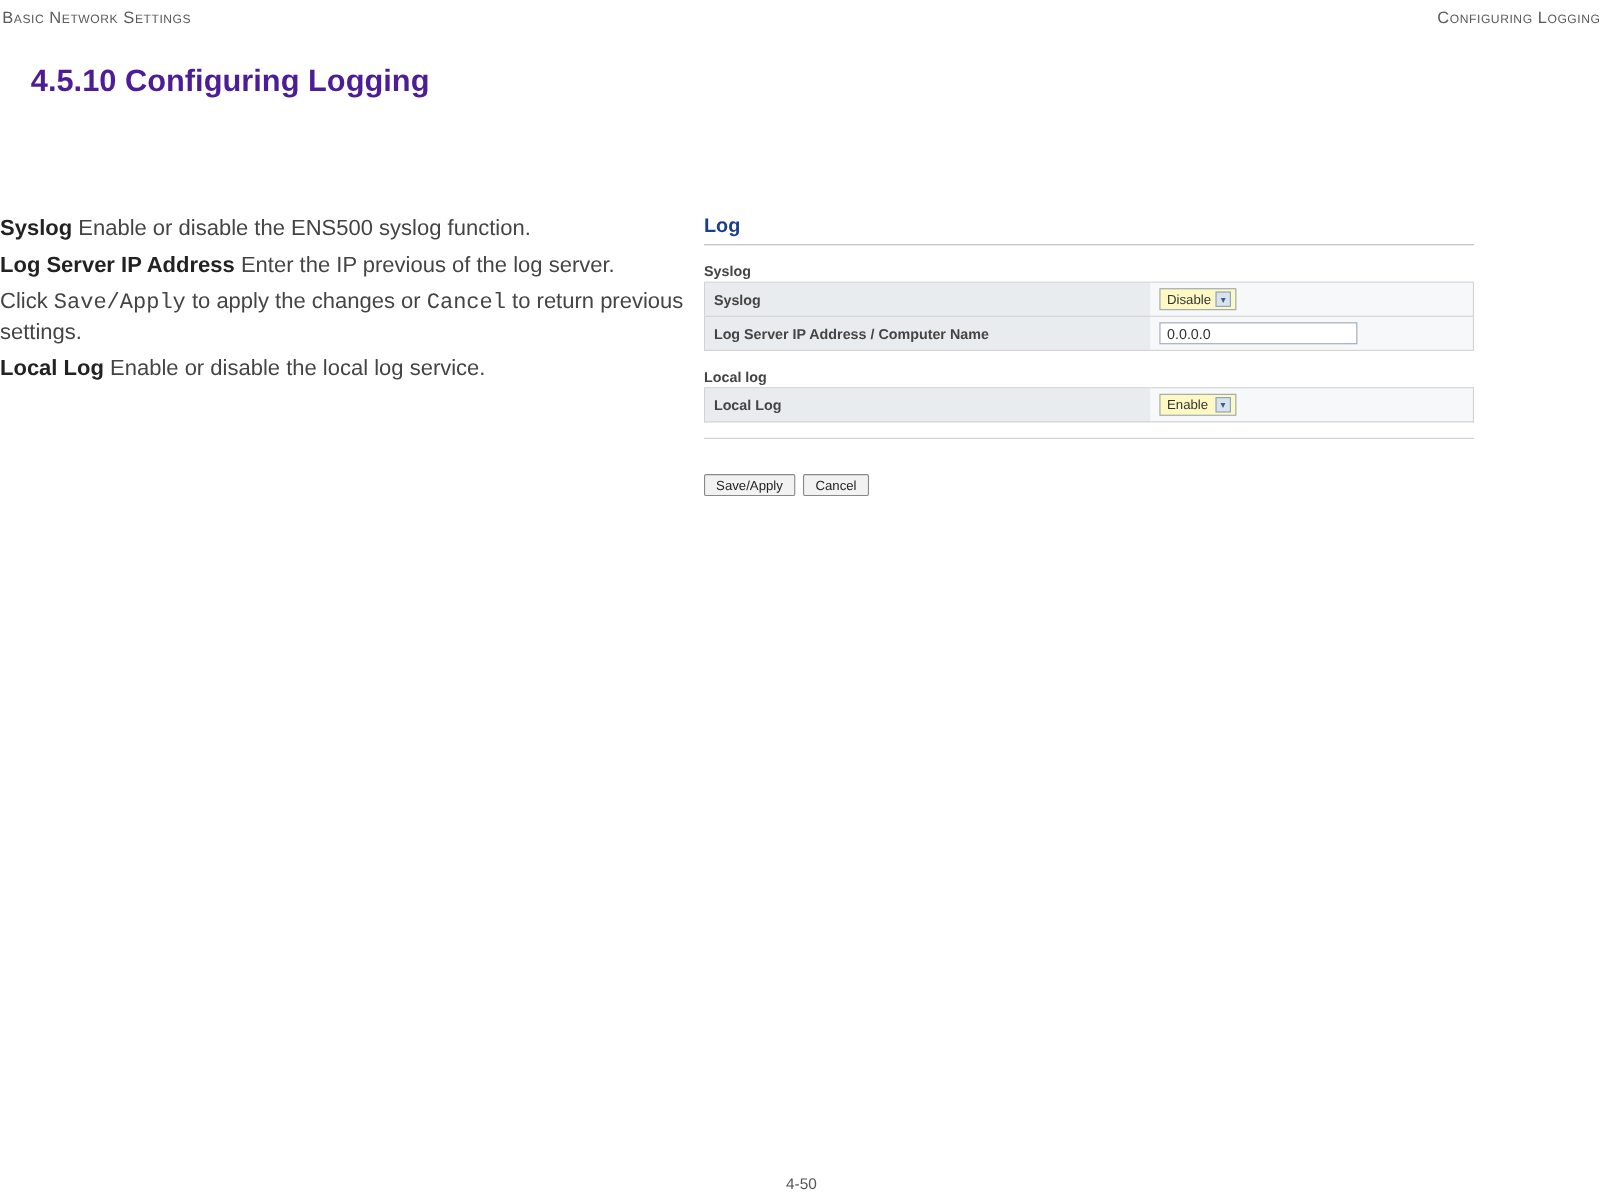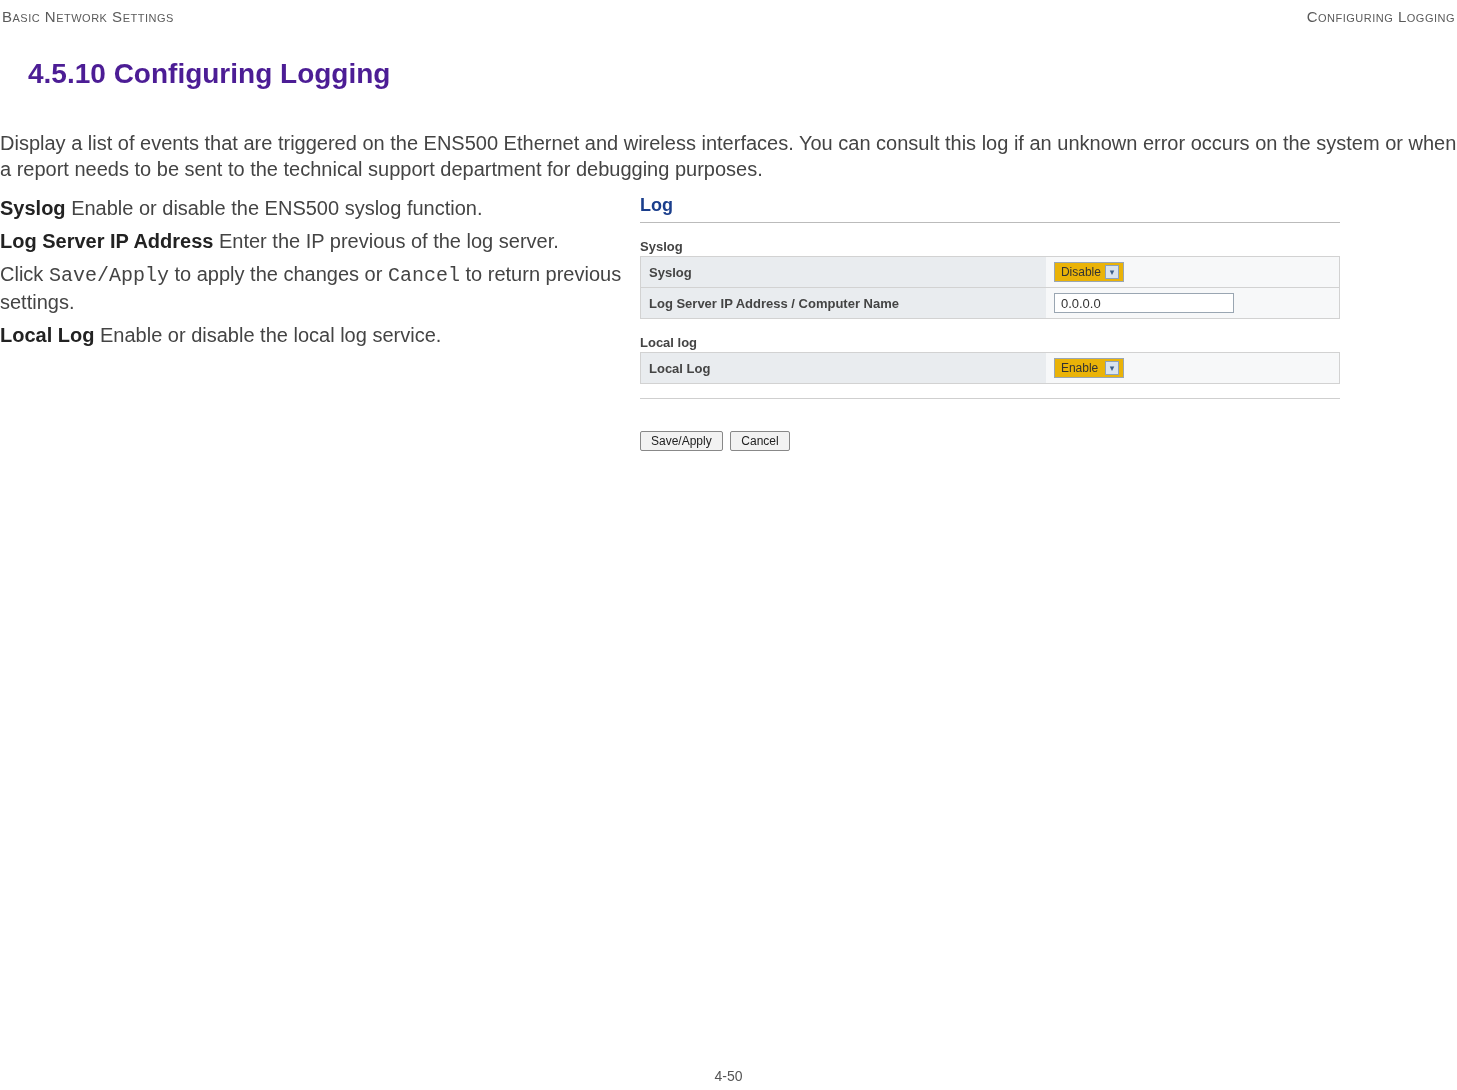--- a/index.html
+++ b/index.html
@@ -112,21 +112,21 @@
     font-weight: bold;
   }
   table.cfg td.value {
     background: #f7f8f9;
   }
   .fake-select {
     display: inline-flex;
     align-items: center;
     justify-content: space-between;
     padding: 1px 4px 1px 6px;
-    background: #eab308;
+    background: #fef9c3;
     border: 1px solid #9aa6b2;
     font-size: 12px;
     color: #333;
     min-width: 70px;
     height: 20px;
   }
   .fake-select .chev {
     width: 14px;
     height: 14px;
     background: #d9e3ee;
@@ -178,21 +178,20 @@
 </style>
 </head>
 <body>
 
 <div class="page">
   <div class="header-left">Basic Network Settings</div>
   <div class="header-right">Configuring Logging</div>
 
   <h1 class="section-heading">4.5.10 Configuring Logging</h1>
 
-  <p class="intro">Display a list of events that are triggered on the ENS500 Ethernet and wireless interfaces. You can consult this log if an unknown error occurs on the system or when a report needs to be sent to the technical support department for debugging purposes.</p>
 
   <div class="defs">
     <p><span class="term">Syslog</span><span>  Enable or disable the ENS500 syslog function.</span></p>
     <p><span class="term">Log Server IP Address</span><span>  Enter the IP previous of the log server.</span></p>
     <p>
       <span>Click </span><span class="mono">Save/Apply</span><span> to apply the changes or </span><span class="mono">Cancel</span><span> to return previous settings.</span>
     </p>
     <p><span class="term">Local Log</span><span>  Enable or disable the local log service.</span></p>
   </div>
 

